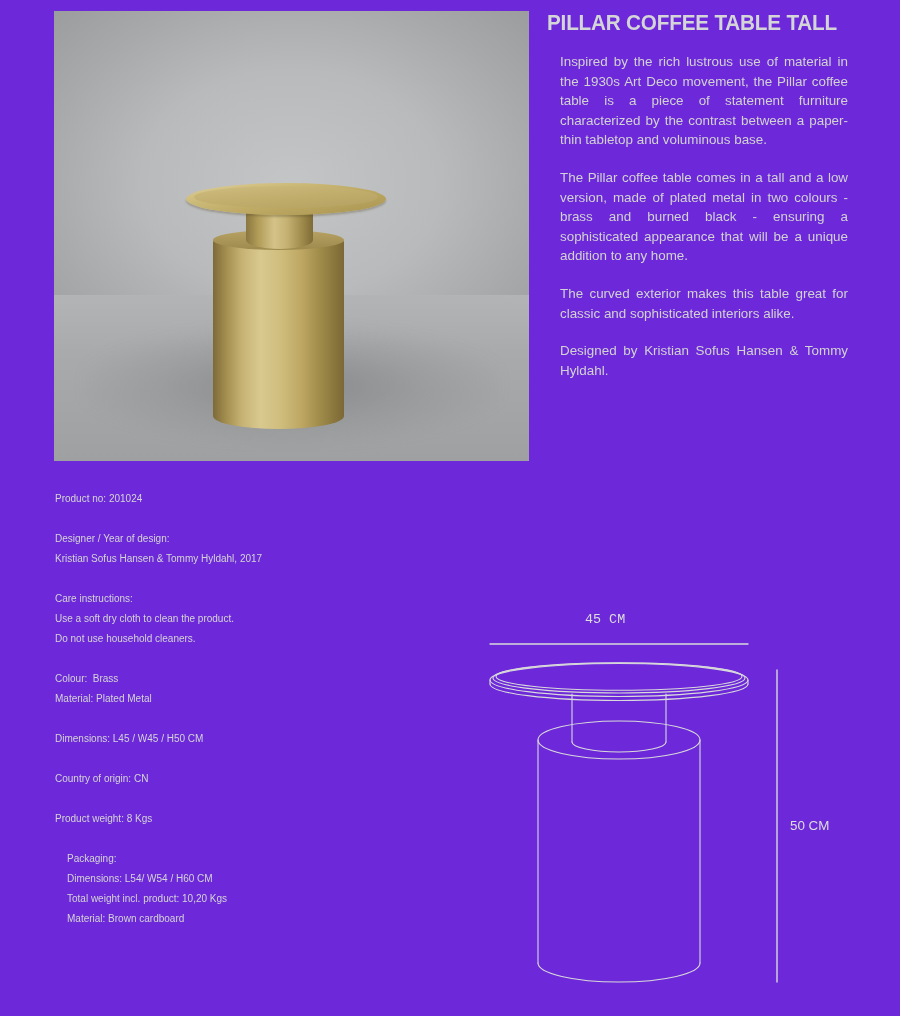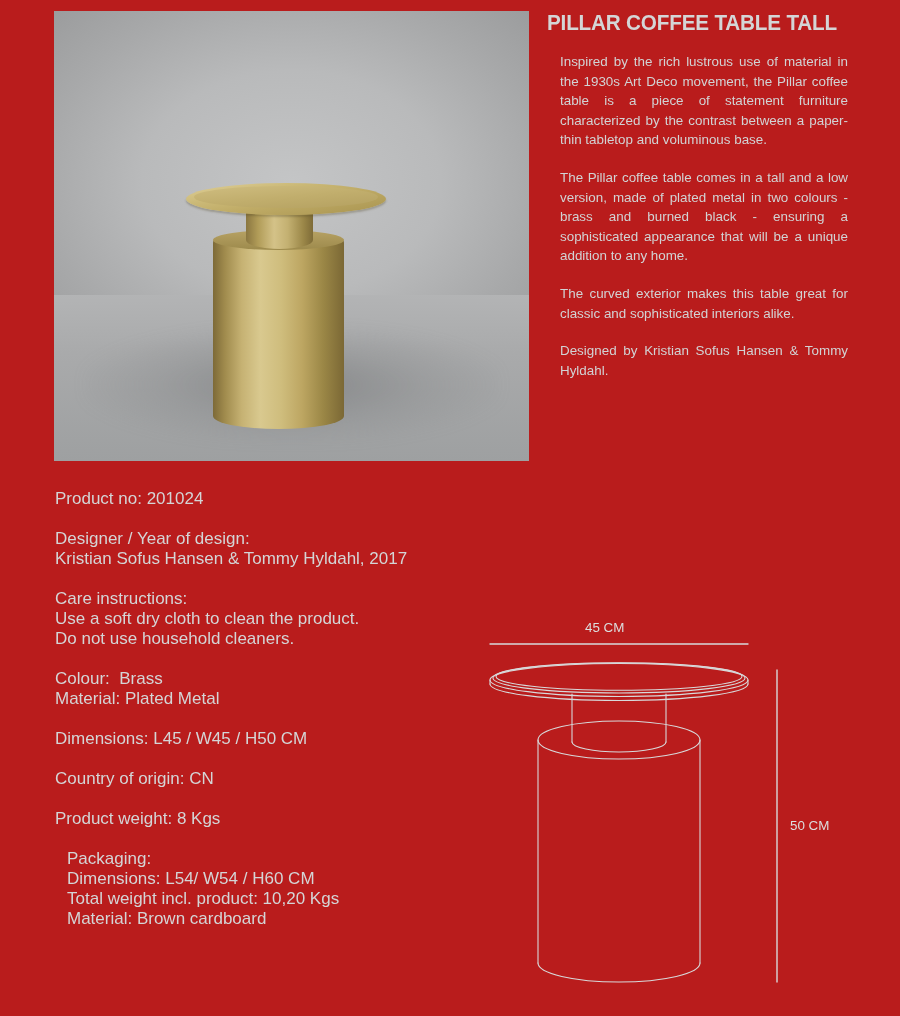--- a/index.html
+++ b/index.html
@@ -8,21 +8,21 @@
     padding: 0;
     background: #4e5052;
   }
   body {
     font-family: "Liberation Sans", sans-serif;
   }
   #sheet {
     position: relative;
     width: 900px;
     height: 1016px;
-    background: #b91c1c;
+    background: #6d28d9;
     overflow: hidden;
     color: #d6d7d8;
   }
 
   
   #photo {
     position: absolute;
     left: 54px;
     top: 11px;
     width: 475px;
@@ -126,21 +126,21 @@
     color: #d2d3d4;
   }
   #description p:last-child { margin-bottom: 0; }
 
   
   #specs {
     position: absolute;
     left: 55px;
     top: 489px;
     width: 450px;
-    font-size: 17px;
+    font-size: 10px;
     line-height: 20px;
     color: #d4d5d6;
   }
   #specs .block {
     margin-bottom: 20px;
   }
   #specs .block:last-child { margin-bottom: 0; margin-left: 12px; }
   #specs .line { white-space: pre; }
 
   
@@ -151,21 +151,21 @@
     width: 440px;
     height: 416px;
   }
   #drawing svg { display: block; }
   .dimlabel {
     position: absolute;
     font-size: 13.4px;
     color: #dcdddd;
     white-space: nowrap;
   }
-  #label-width { left: 125px; top: 20px; }
+  #label-width { left: 125px; top: 12px; font-family: Liberation Mono, monospace; }
   #label-height { left: 330px; top: 218px; }
 </style>
 </head>
 <body>
 
 <div id="sheet">
 
   <div id="photo">
     <div class="floor"></div>
     <div class="floorshadow"></div>

